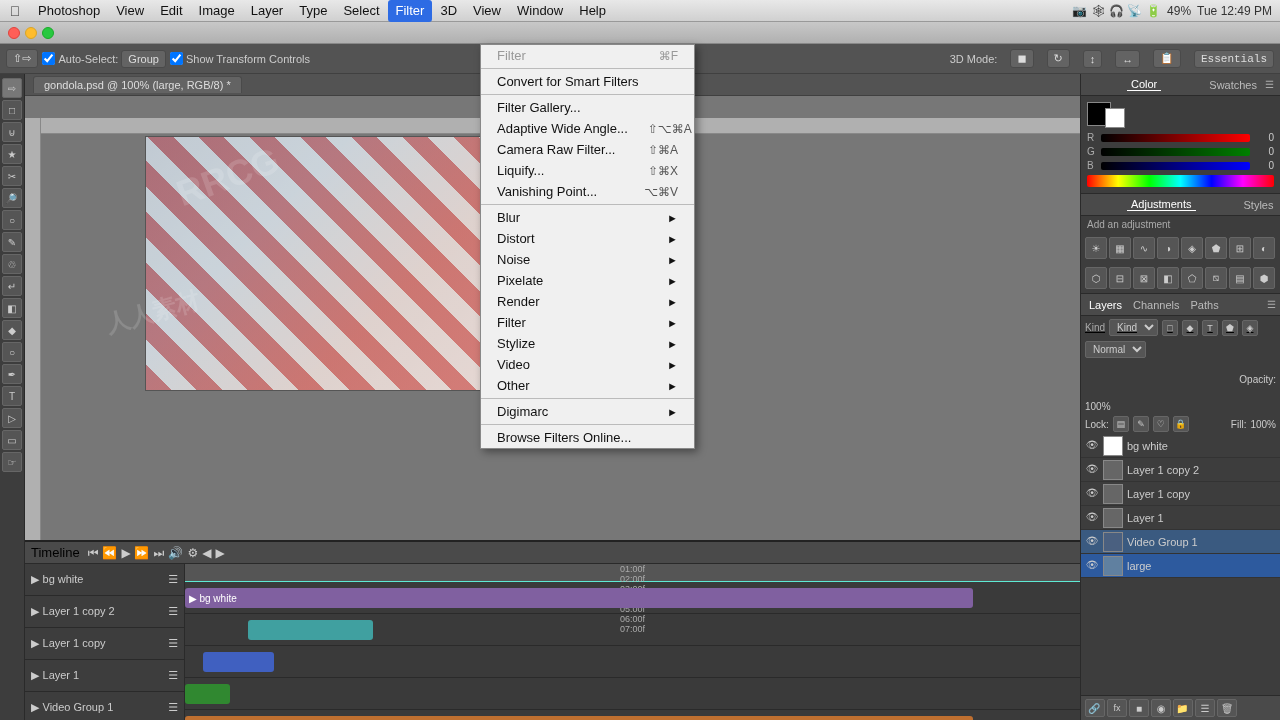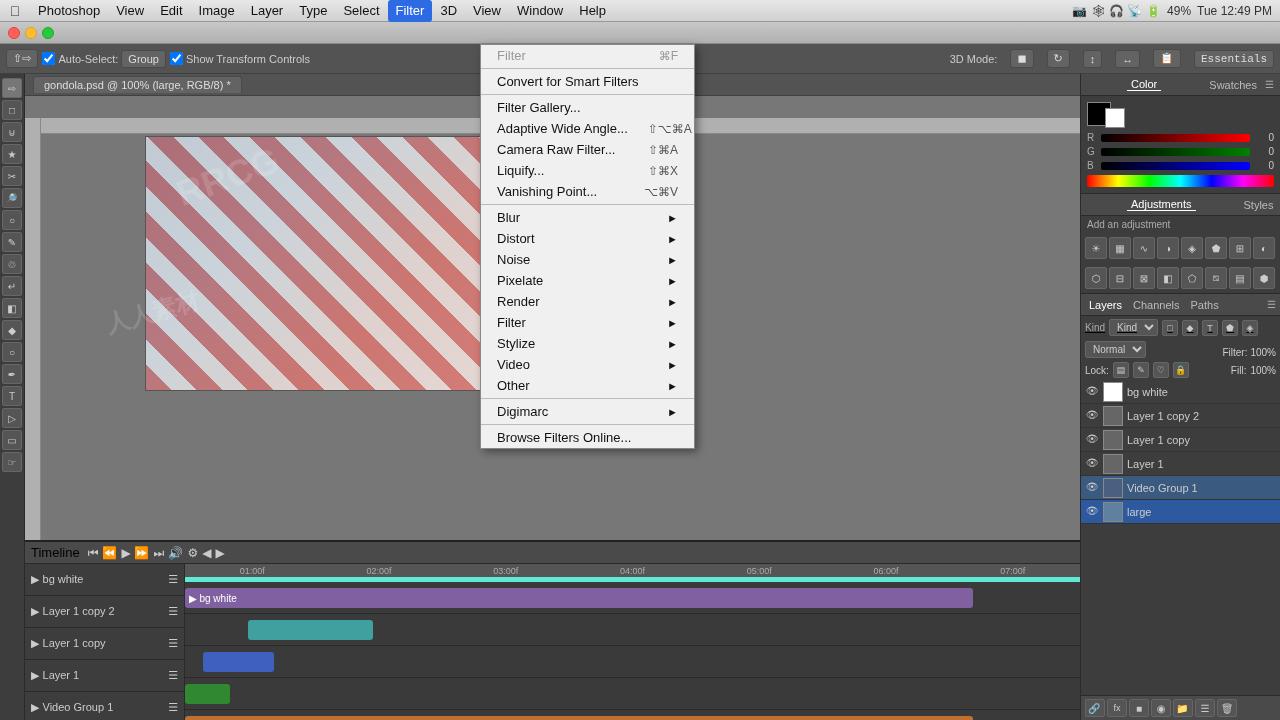--- a/index.html
+++ b/index.html
@@ -320,22 +320,22 @@
     .layer-tab.active { color: white; }
     .layers-controls {
       padding: 3px 4px;
       display: flex; align-items: center; gap: 4px; text-decoration: underline;
     }
     .kind-select {
       background: #555; border: 1px solid #666; color: #ccc;
       font-size: 10px; padding: 1px 3px; border-radius: 2px;
     }
     .opacity-row {
-      display: flex; align-items: flex-end; gap: 3px; padding: 2px 4px;
-      font-size: 10px; color: #ccc;
+      display: flex; align-items: flex-start; gap: 16px; padding: 2px 4px;
+      font-size: 10px; color: #ccc; flex-direction: column;
     }
     .lock-row {
       display: flex; align-items: center; gap: 4px; padding: 2px 4px;
       font-size: 10px; color: #ccc;
     }
     .layers-list { flex: 1; overflow-y: auto; }
     .layer-item {
       display: flex; align-items: center; gap: 4px;
       padding: 2px 4px; height: 24px;
       border-bottom: 1px solid #333;
@@ -382,24 +382,25 @@
     #timeline-tracks { width: 160px; background: #3d3d3d; border-right: 1px solid #2a2a2a; }
     .track-label {
       height: 32px; display: flex; align-items: center;
       padding: 0 6px; border-bottom: 1px solid #2a2a2a;
       font-size: 11px; color: #ccc;
       justify-content: space-between;
     }
     #timeline-content { flex: 1; position: relative; overflow: hidden; }
     #timeline-ruler {
       height: 18px; background: #555;
-      border-bottom: 5px solid #5eead4;
+      border-bottom: 1px solid #5eead4;
       display: flex; align-items: center;
       padding: 0 4px; font-size: 9px; color: #aaa;
       gap: 0;
+      flex-direction: column;
     }
     .time-mark {
       flex: 1; text-align: center; font-size: 9px; color: #aaa;
     }
     .track-bar-row {
       height: 32px; position: relative; border-bottom: 1px solid #2a2a2a;
     }
     .track-bar {
       position: absolute;
       height: 20px; top: 6px;
@@ -731,21 +732,21 @@
           <span class="small-icon-btn">□</span>
           <span class="small-icon-btn">◆</span>
           <span class="small-icon-btn">T</span>
           <span class="small-icon-btn">⬟</span>
           <span class="small-icon-btn">◈</span>
         </div>
         <div class="opacity-row">
           <select class="blend-select">
             <option>Normal</option>
           </select>
-          <span style="margin-left:auto;">Filter:</span>
+          <span style="margin-left:auto;">Opacity:</span>
           <span>100%</span>
         </div>
         <div class="lock-row">
           <span>Lock:</span>
           <span class="small-icon-btn">▤</span>
           <span class="small-icon-btn">✎</span>
           <span class="small-icon-btn">♡</span>
           <span class="small-icon-btn">🔒</span>
           <span style="margin-left:auto;">Fill:</span>
           <span>100%</span>

